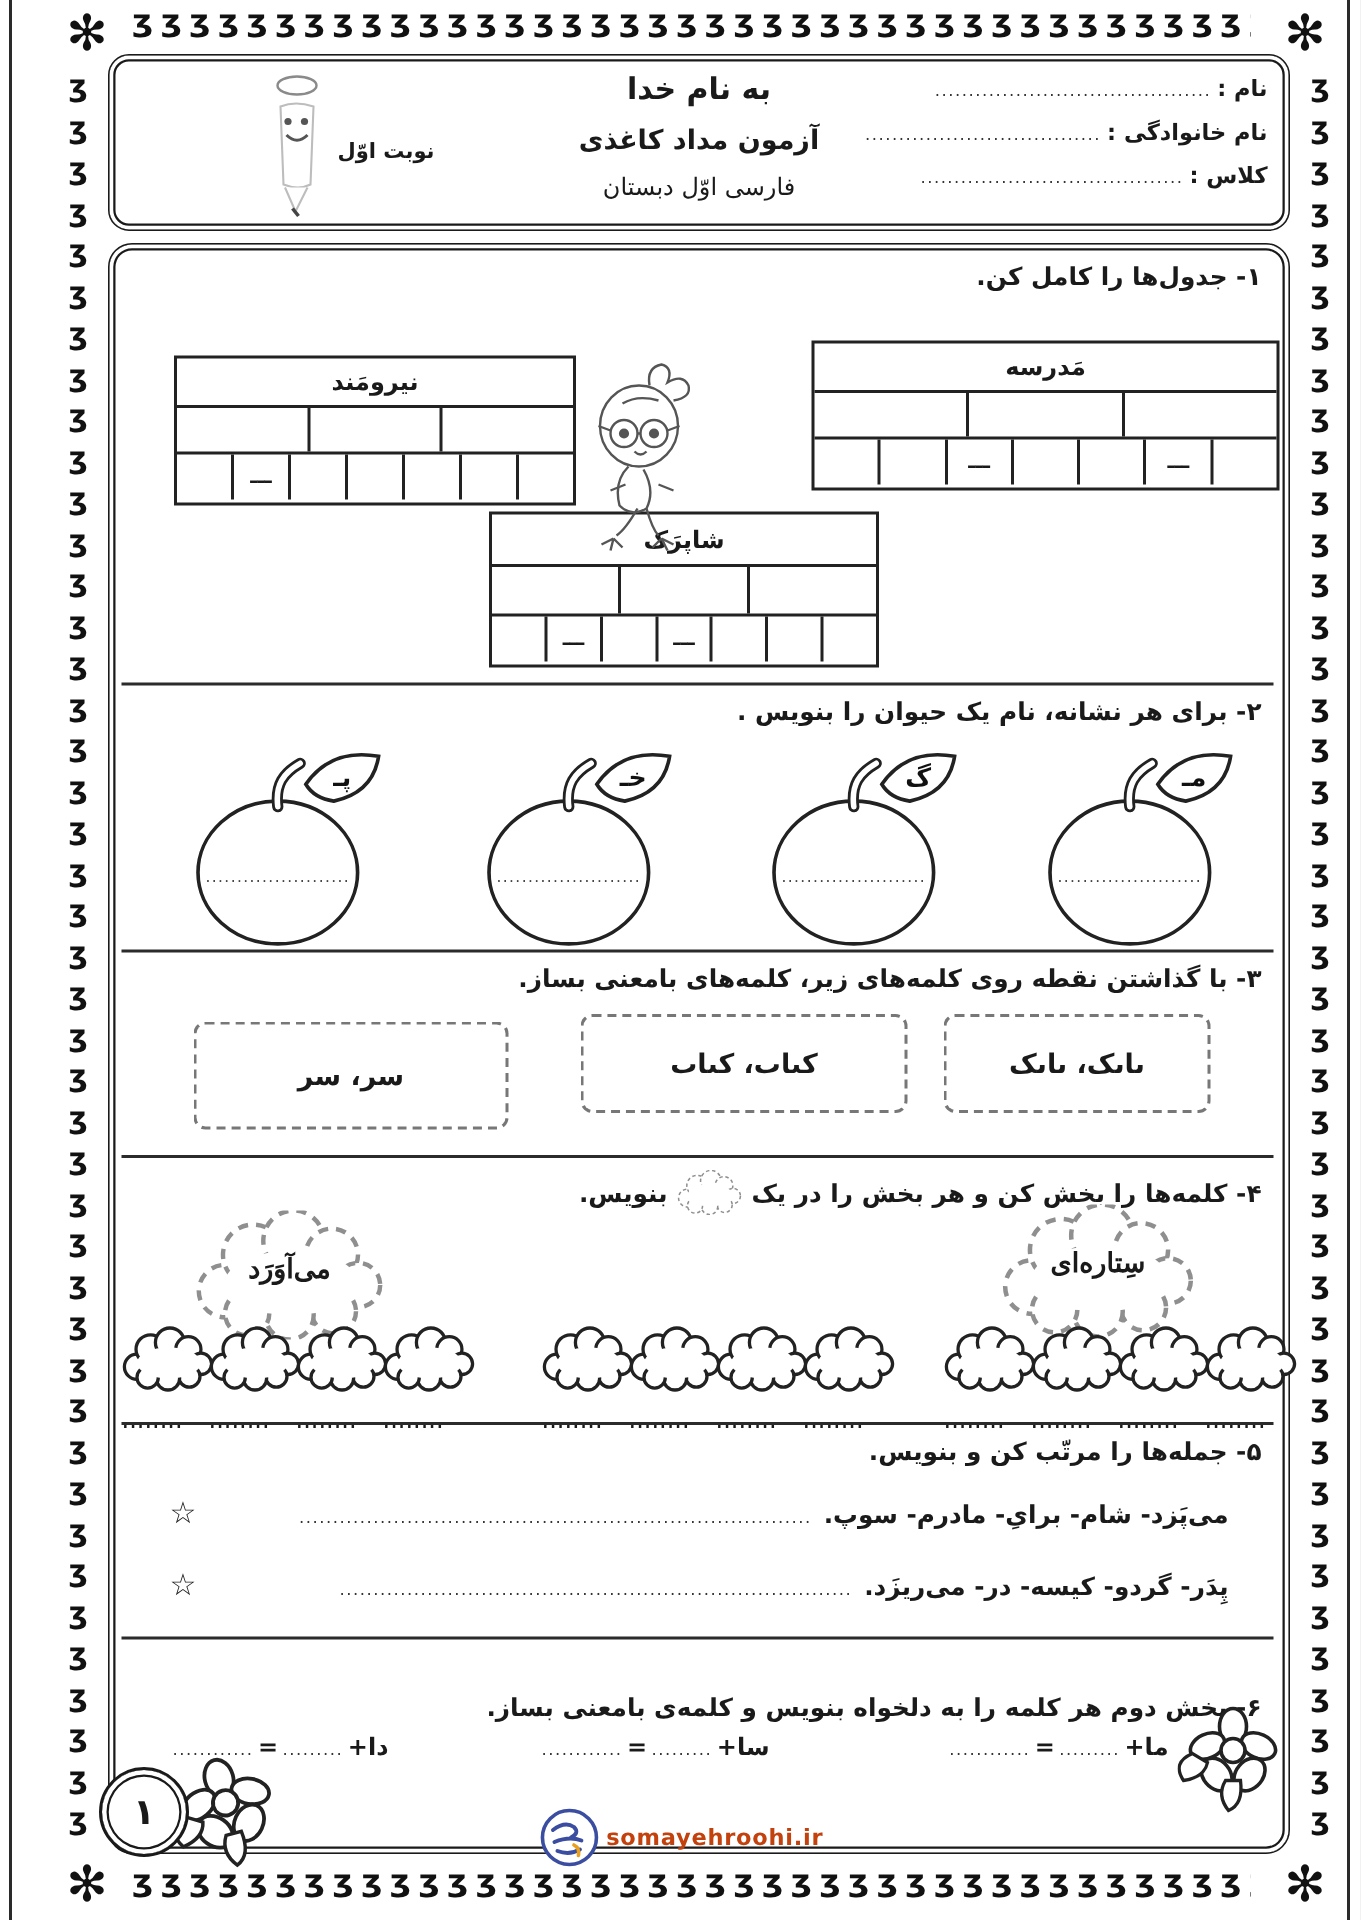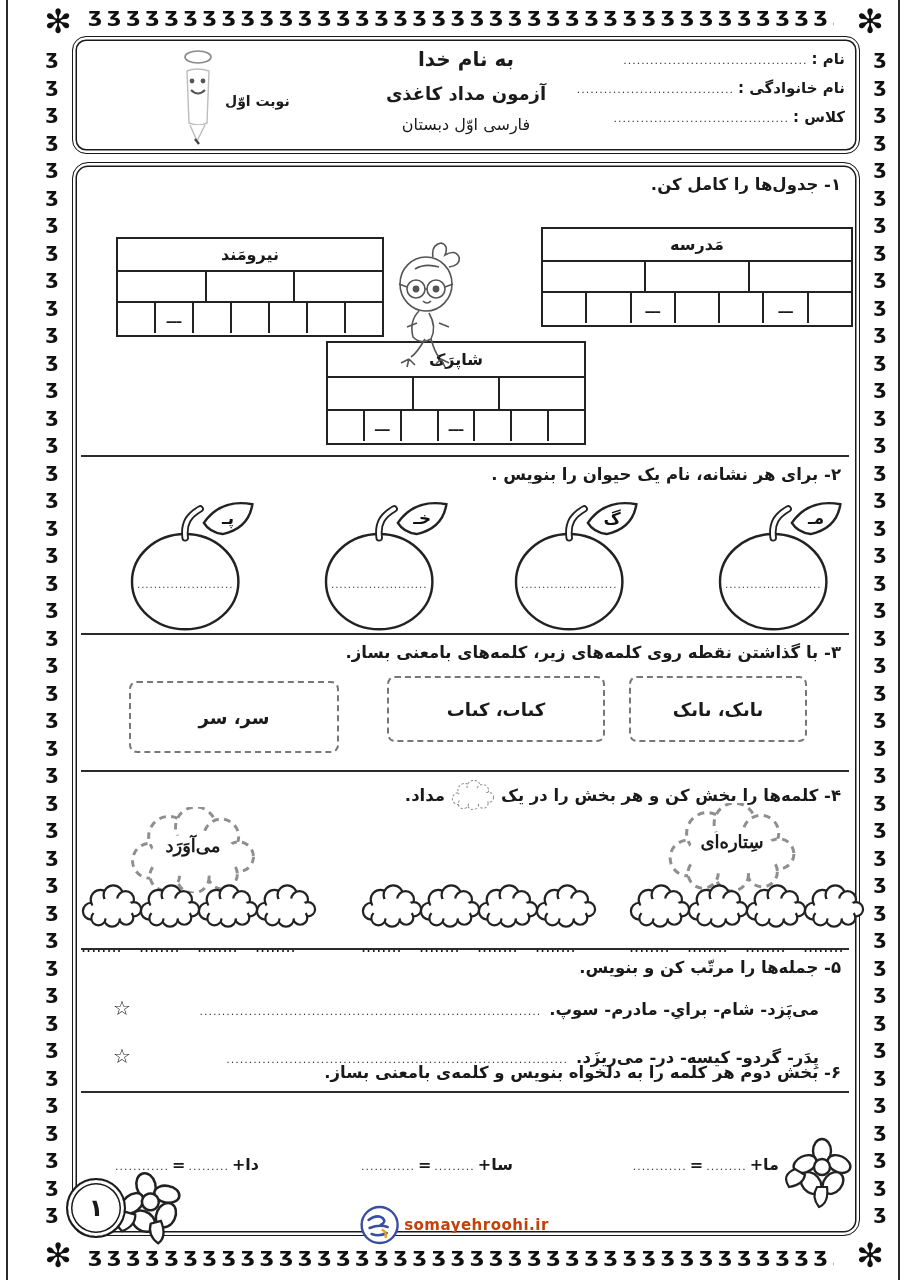--- a/index.html
+++ b/index.html
@@ -303,21 +303,21 @@
         <path d="M36,84 l-10,4 M58,84 l10,4"></path>
         <path d="M44,100 q-8,14 -14,18 M50,100 q4,14 8,18"></path>
         <path d="M28,120 l-8,4 m8,-4 l-2,8 m2,-8 l6,6 M60,120 l8,4 m-8,-4 l4,8 m-4,-8 l-6,6"></path>
       </svg>
     </div>
 
     <div class="sep" style="top:292px"></div>
 
     <div class="q-label" style="top:302px">۲- برای هر نشانه، نام یک حیوان را بنویس .</div>
 
-    <div class="apple" style="left:628px;top:330px">
+    <div class="apple" style="left:608px;top:330px">
       <svg width="150" height="140" viewBox="0 0 150 150">
         <ellipse cx="72" cy="95" rx="57" ry="51" fill="#fff" stroke="#222" stroke-width="2.6"></ellipse>
         <path d="M72,48 C70,32 76,24 88,17" fill="none" stroke="#222" stroke-width="8" stroke-linecap="round"></path>
         <path d="M72,48 C70,32 76,24 88,17" fill="none" stroke="#fff" stroke-width="4" stroke-linecap="round"></path>
         <path d="M92,32 Q110,6 144,12 Q140,38 112,44 Q98,42 92,32 Z" fill="#fff" stroke="#222" stroke-width="2.6"></path>
         <text x="118" y="33" text-anchor="middle" font-size="18" font-weight="bold" fill="#111">مـ</text>
         <text x="72" y="102" text-anchor="middle" font-size="11" letter-spacing="1" fill="#444">.......................</text>
       </svg>
     </div>
     <div class="apple" style="left:424px;top:330px">
@@ -364,21 +364,21 @@
       <span>سر، سر</span>
     </div>
 
     <div class="sep" style="top:607px"></div>
 
     <div class="q-label" style="top:617px;display:flex;align-items:center;gap:6px">
       <span>۴- کلمه‌ها را بخش کن و هر بخش را در یک</span>
       <svg class="cloud-b" width="44" height="30" viewBox="0 0 96 64">
           <use href="#cl"></use>
         </svg>
-      <span>مداد.</span>
+      <span>بنویس.</span>
     </div>
 
     <div class="cloudwrap" style="left:570px;top:640px;width:178px;height:88px">
       <svg class="cloud-b" width="178" height="88" viewBox="0 0 96 64">
           <use href="#cl"></use>
         </svg>
       <div class="word">سِتاره‌ای</div>
     </div>
     <div class="cloudwrap" style="left:20px;top:644px;width:200px;height:86px">
       <svg class="cloud-b" width="200" height="86" viewBox="0 0 96 64">
@@ -439,21 +439,21 @@
       <span class="star">☆</span>
     </div>
     <div class="q5-row" style="top:881px">
       <span class="sent">پِدَر- گردو- کیسه- در- می‌ریزَد.</span>
       <span class="dots">............................................................................</span>
       <span class="star">☆</span>
     </div>
 
     <div class="sep" style="top:928px"></div>
 
-    <div class="q-label" style="top:900px">۶- بخش دوم هر کلمه را به دلخواه بنویس و کلمه‌ی بامعنی بساز.</div>
+    <div class="q-label" style="top:966px">۶- بخش دوم هر کلمه را به دلخواه بنویس و کلمه‌ی بامعنی بساز.</div>
     <div class="q6-item" style="right:80px;top:992px">
       <span>ما+</span>
       <span class="dots">.........</span>
       <span>=</span>
       <span class="dots">............</span>
     </div>
     <div class="q6-item" style="right:346px;top:992px">
       <span>سا+</span>
       <span class="dots">.........</span>
       <span>=</span>

